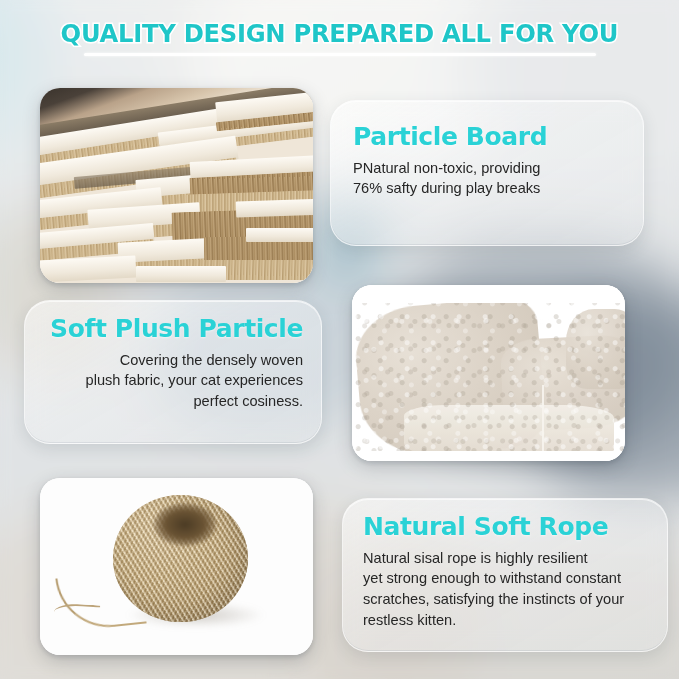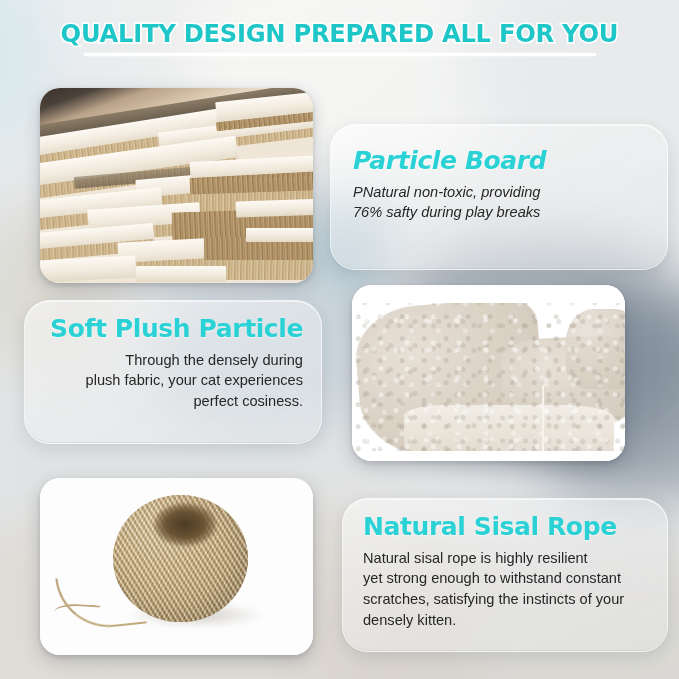--- a/index.html
+++ b/index.html
@@ -322,24 +322,23 @@
     font-family: "Liberation Sans", sans-serif;
     font-size: 14.6px;
     line-height: 1.42;
     color: #262626;
     margin: 7px 0 0;
     white-space: pre-line;
   }
 
   
   .card-particle {
-    left: 330px; top: 124px;
-    width: 338px; height: 146px;
+    left: 330px; top: 100px;
+    width: 314px; height: 146px;
     padding: 22px 0 0 22px;
-    font-style: italic;
   }
   
   .card-plush {
     left: 24px; top: 300px;
     width: 298px; height: 144px;
     padding: 14px 18px 0 0;
     text-align: right;
   }
   
   .card-sisal {
@@ -438,26 +437,26 @@
   </div>
 
   <div class="card card-particle">
     <h2 class="card-h">Particle Board</h2>
     <p class="card-p">PNatural non-toxic, providing
 76% safty during play breaks</p>
   </div>
 
   <div class="card card-plush">
     <h2 class="card-h">Soft Plush Particle</h2>
-    <p class="card-p">Through the densely during
+    <p class="card-p">Covering the densely woven
 plush fabric, your cat experiences
 perfect cosiness.</p>
   </div>
 
   <div class="card card-sisal">
-    <h2 class="card-h">Natural Sisal Rope</h2>
+    <h2 class="card-h">Natural Soft Rope</h2>
     <p class="card-p">Natural sisal rope is highly resilient
 yet strong enough to withstand constant
 scratches, satisfying the instincts of your
-densely kitten.</p>
+restless kitten.</p>
   </div>
 
 </div>
 
 </body></html>

